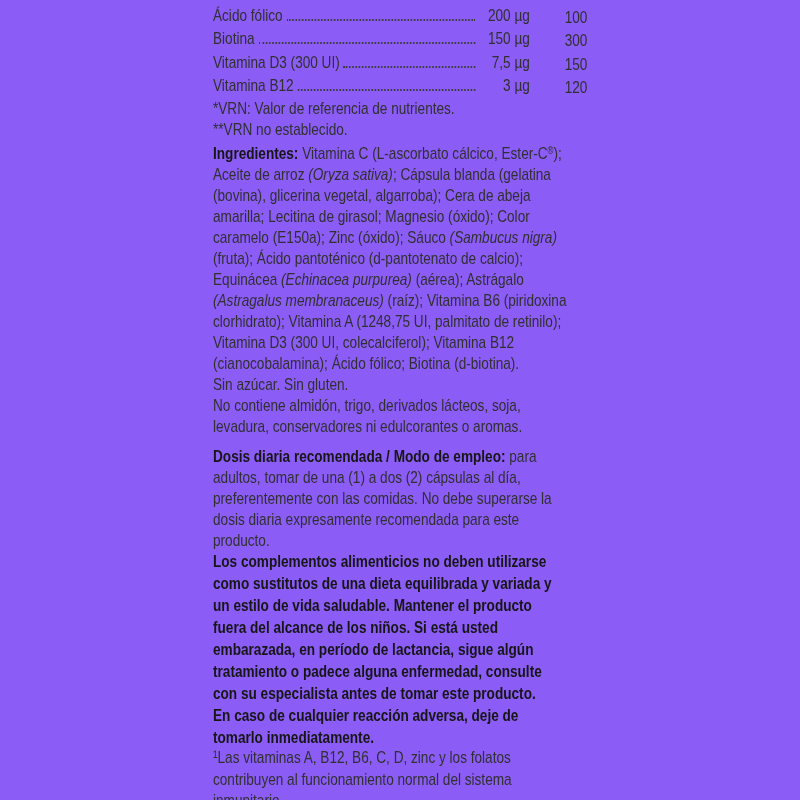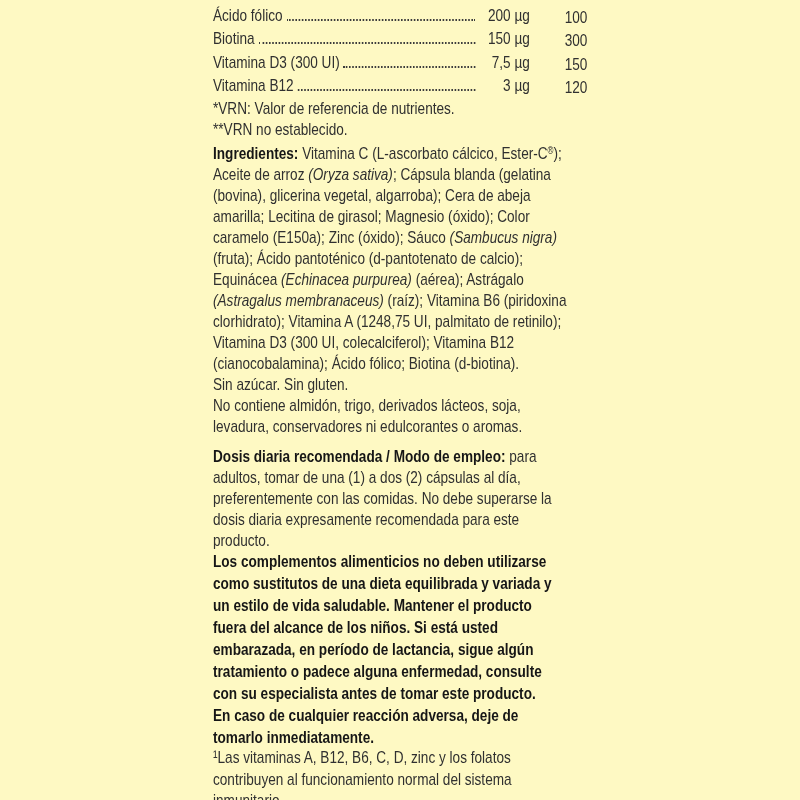--- a/index.html
+++ b/index.html
@@ -4,21 +4,21 @@
 <style>
   html, body {
     margin: 0; padding: 0;
     width: 800px; height: 800px;
     background: #ffffff;
     overflow: hidden;
   }
   .page {
     position: relative;
     width: 800px; height: 800px;
-    background: #fef9c3;
+    background: #8b5cf6;
   }
   .content {
     position: absolute;
     left: 213px; top: 4px;
     width: 468px;
     transform: scaleX(0.8);
     transform-origin: 0 0;
     font-family: "Liberation Sans", "DejaVu Sans", sans-serif;
     font-size: 17px;
     color: #303030;

